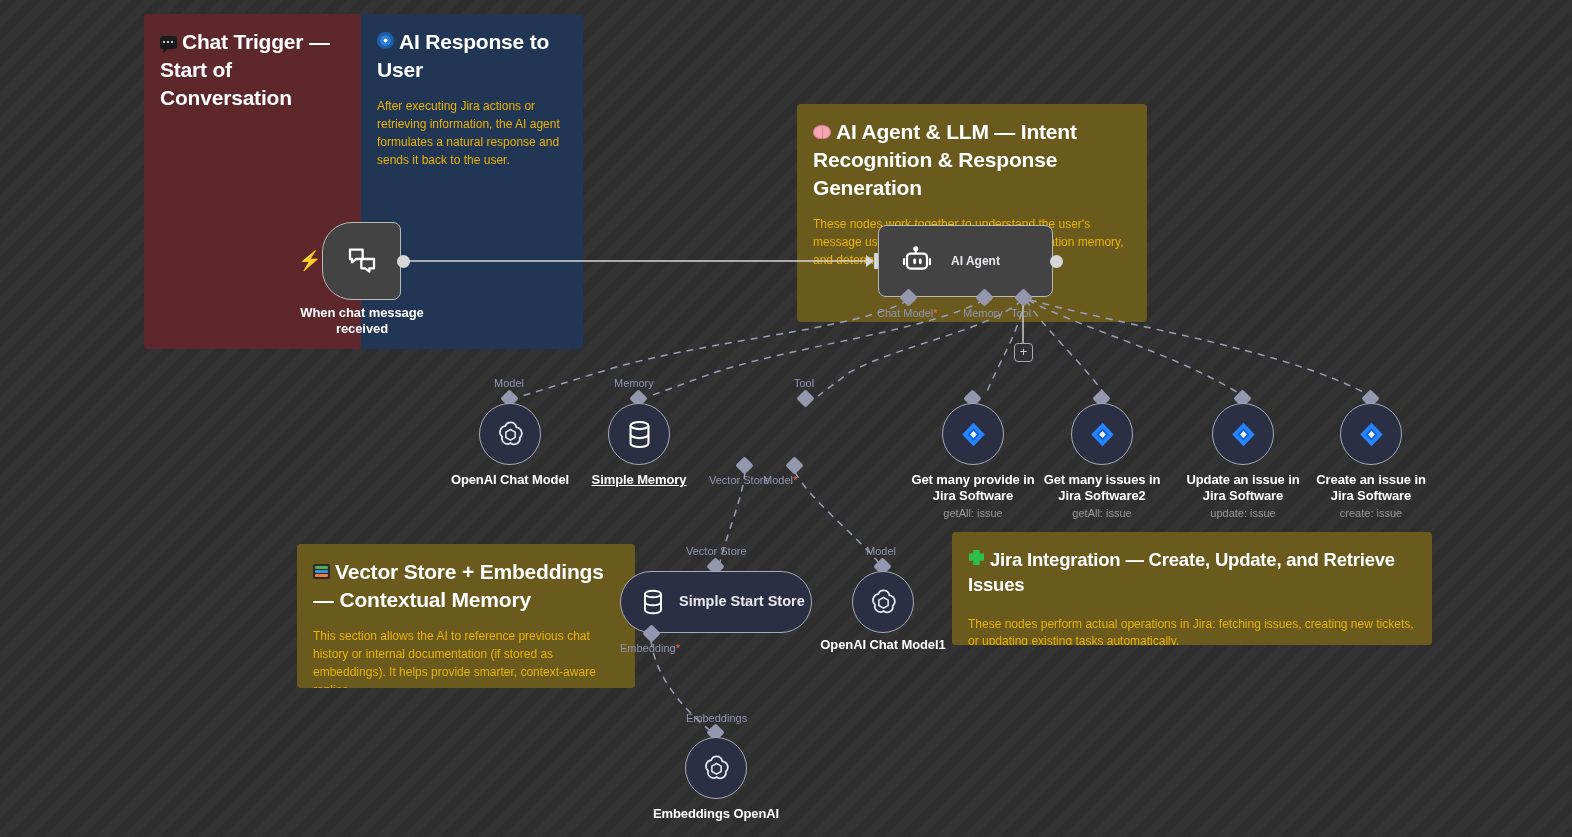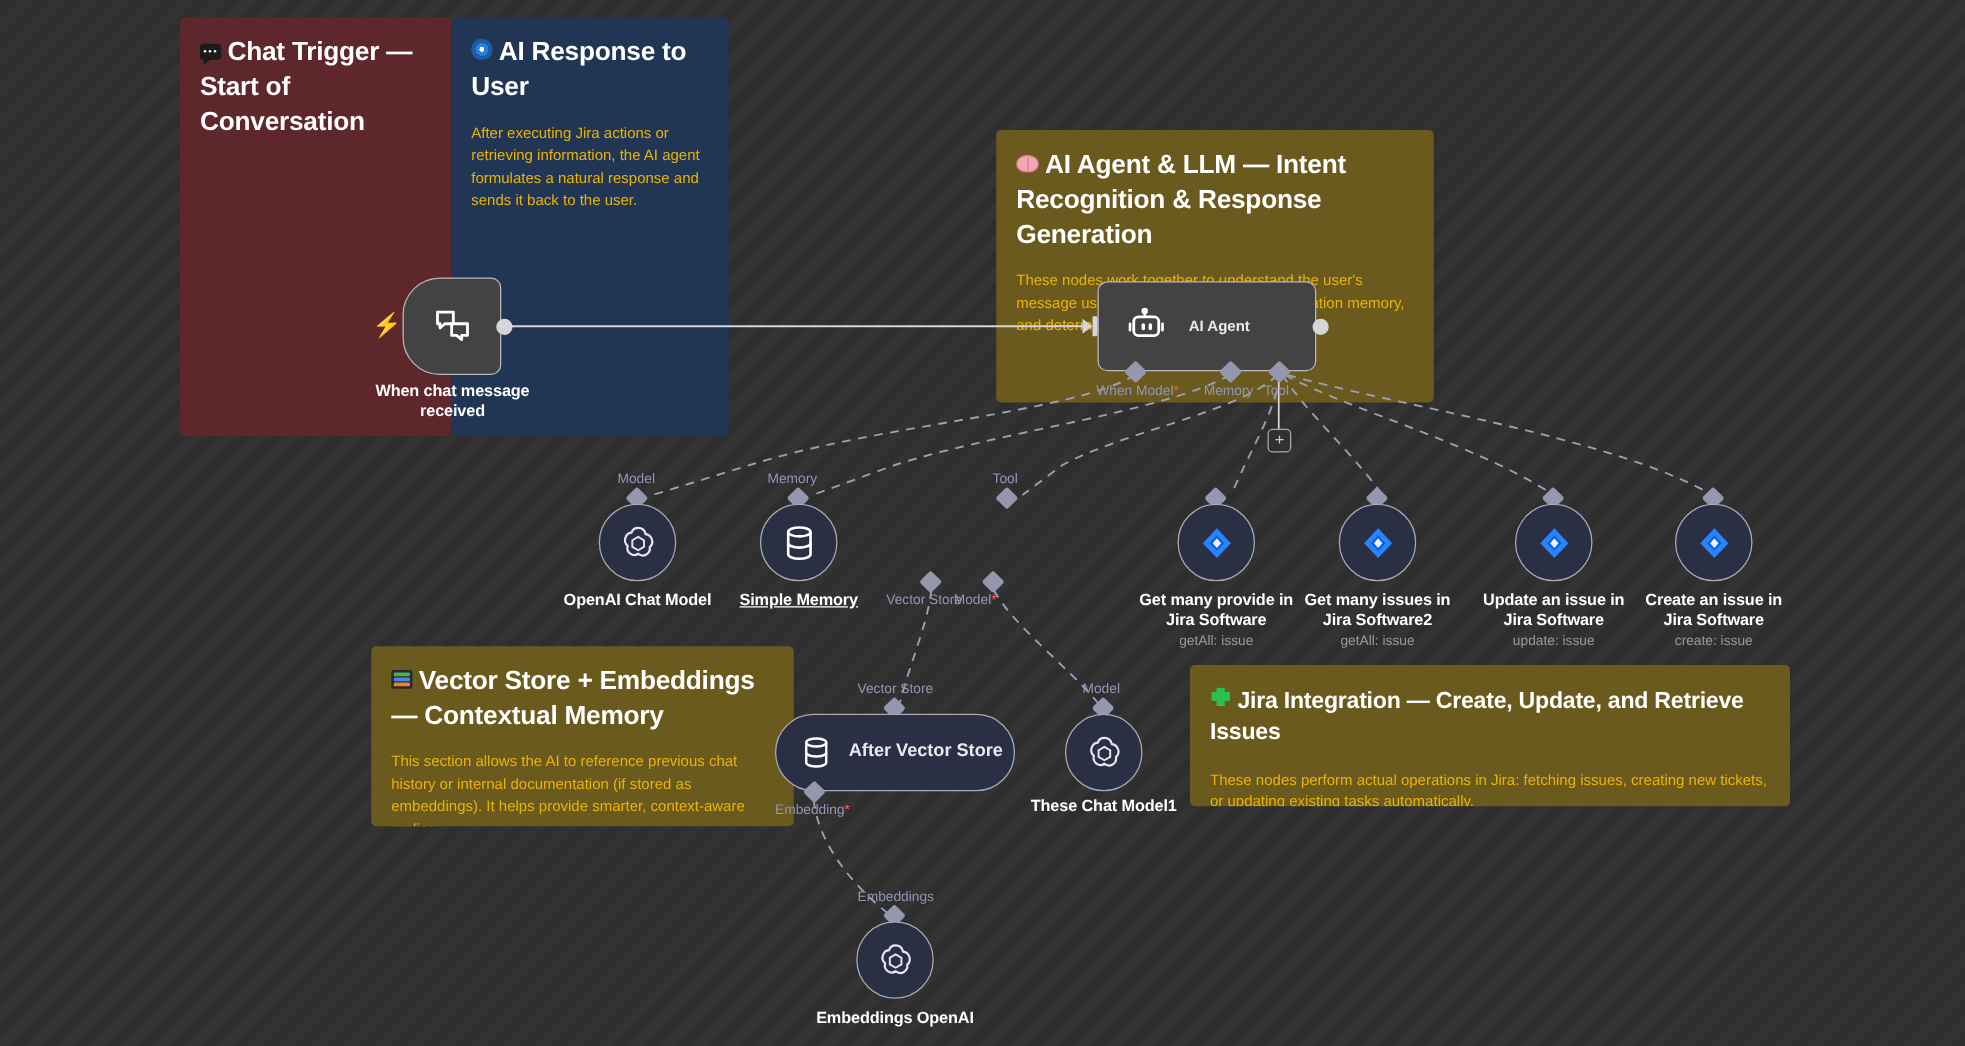--- a/index.html
+++ b/index.html
@@ -209,21 +209,21 @@
     <div class="s-body">After executing Jira actions or retrieving information, the AI agent formulates a natural response and sends it back to the user.</div>
   </div>
 
   <div class="sticky note-olive" style="left:797px; top:104px; width:350px; height:218px;">
     <div class="s-title">
       <span class="emoji"><span class="emo emo-brain"></span></span><span>AI Agent &amp; LLM — Intent Recognition &amp; Response Generation</span>
     </div>
     <div class="s-body">These nodes work together to understand the user's message using GPT-4.1-mini, recall conversation memory, and determine whether to query or update Jira.</div>
   </div>
 
-  <div class="sticky note-olive" style="left:297px; top:517px; width:338px; height:144px;">
+  <div class="sticky note-olive" style="left:297px; top:544px; width:338px; height:144px;">
     <div class="s-title">
       <span class="emoji"><span class="emo emo-books"><span></span><span></span><span></span></span></span><span>Vector Store + Embeddings — Contextual Memory</span>
     </div>
     <div class="s-body">This section allows the AI to reference previous chat history or internal documentation (if stored as embeddings). It helps provide smarter, context-aware replies.</div>
   </div>
 
   <div class="sticky note-olive" style="left:952px; top:532px; width:480px; height:113px;">
     <div class="s-title" style="font-size:18.5px;">
       <span class="emoji"><span class="emo emo-puzzle"></span></span><span>Jira Integration — Create, Update, and Retrieve Issues</span>
     </div>
@@ -276,21 +276,21 @@
       <rect x="9" y="10" width="2.2" height="4.5" rx="1.1" fill="#fff"></rect>
       <rect x="13.5" y="10" width="2.2" height="4.5" rx="1.1" fill="#fff"></rect>
       <path d="M1.6 10.5v4M22.4 10.5v4" stroke="#fff" stroke-width="1.7" stroke-linecap="round"></path>
     </svg>
     <span class="rn-title">AI Agent</span>
   </div>
   <div class="out-dot" style="left:1050px; top:255px;"></div>
 
   <div class="diamond" style="left:902px; top:291px;"></div>
   <div class="port-label" style="left:877px; top:307px;">
-    <span>When Model</span><span class="req">*</span>
+    <span>Chat Model</span><span class="req">*</span>
   </div>
   <div class="diamond" style="left:978px; top:291px;"></div>
   <div class="port-label" style="left:963px; top:307px;">Memory</div>
   <div class="diamond" style="left:1017px; top:291px;"></div>
   <div class="port-label" style="left:1011px; top:307px;">Tool</div>
   <div class="plus-btn" style="left:1014px; top:343px;">+</div>
 
   <div class="diamond" style="left:503px; top:392px;"></div>
   <div class="port-label" style="left:494px; top:377px;">Model</div>
   <div class="round-node" style="left:479px; top:403px;">
@@ -366,36 +366,36 @@
   <div class="node-sublabel" style="left:1306px; top:507px; width:130px;">create: issue</div>
 
   <div class="diamond" style="left:709px; top:560px;"></div>
   <div class="port-label" style="left:686px; top:545px;">Vector Store</div>
   <div class="pill-node" style="left:620px; top:571px; width:192px;">
     <svg class="icon-svg" width="24" height="26" viewBox="0 0 24 26">
       <ellipse cx="12" cy="5" rx="8" ry="3.2" fill="none" stroke="#fff" stroke-width="1.9"></ellipse>
       <path d="M4 5v16c0 1.8 3.6 3.2 8 3.2s8-1.4 8-3.2V5" fill="none" stroke="#fff" stroke-width="1.9"></path>
       <path d="M4 13c0 1.8 3.6 3.2 8 3.2s8-1.4 8-3.2" fill="none" stroke="#fff" stroke-width="1.9"></path>
     </svg>
-    <span class="pn-title" style="font-size:14.5px;">After Vector Store</span>
+    <span class="pn-title" style="font-size:14.5px;">Simple Start Store</span>
   </div>
   <div class="diamond" style="left:645px; top:627px;"></div>
   <div class="port-label" style="left:620px; top:642px;">
     <span>Embedding</span><span class="req">*</span>
   </div>
 
   <div class="diamond" style="left:876px; top:560px;"></div>
   <div class="port-label" style="left:866px; top:545px;">Model</div>
   <div class="round-node" style="left:852px; top:571px;">
     <svg class="icon-svg" width="31" height="31" viewBox="0 0 24 24">
       <path d="M12 2.6c-1.9 0-3.5 1.2-4.1 2.9-1.8.2-3.3 1.5-3.8 3.3-.6 1.8 0 3.7 1.4 4.9-.5 1.8.1 3.7 1.6 4.8 1.5 1.1 3.5 1.1 5 .1 1.4 1.2 3.4 1.3 5 .4 1.6-.9 2.4-2.7 2.1-4.5 1.4-1.2 1.9-3.1 1.3-4.9-.6-1.7-2.1-3-3.9-3.2C16 3.8 14.1 2.6 12 2.6z" fill="none" stroke="#e5e6ef" stroke-width="1.35"></path>
       <path d="M12 8.1 15.6 10.2v4.1L12 16.4l-3.6-2.1v-4.1z" fill="none" stroke="#e5e6ef" stroke-width="1.2"></path>
     </svg>
   </div>
-  <div class="node-label" style="left:808px; top:637px; width:150px;">These Chat Model1</div>
+  <div class="node-label" style="left:808px; top:637px; width:150px;">OpenAI Chat Model1</div>
 
   <div class="diamond" style="left:709px; top:726px;"></div>
   <div class="port-label" style="left:686px; top:712px;">Embeddings</div>
   <div class="round-node" style="left:685px; top:737px;">
     <svg class="icon-svg" width="31" height="31" viewBox="0 0 24 24">
       <path d="M12 2.6c-1.9 0-3.5 1.2-4.1 2.9-1.8.2-3.3 1.5-3.8 3.3-.6 1.8 0 3.7 1.4 4.9-.5 1.8.1 3.7 1.6 4.8 1.5 1.1 3.5 1.1 5 .1 1.4 1.2 3.4 1.3 5 .4 1.6-.9 2.4-2.7 2.1-4.5 1.4-1.2 1.9-3.1 1.3-4.9-.6-1.7-2.1-3-3.9-3.2C16 3.8 14.1 2.6 12 2.6z" fill="none" stroke="#e5e6ef" stroke-width="1.35"></path>
       <path d="M12 8.1 15.6 10.2v4.1L12 16.4l-3.6-2.1v-4.1z" fill="none" stroke="#e5e6ef" stroke-width="1.2"></path>
     </svg>
   </div>
   <div class="node-label" style="left:641px; top:806px; width:150px;">Embeddings OpenAI</div>

